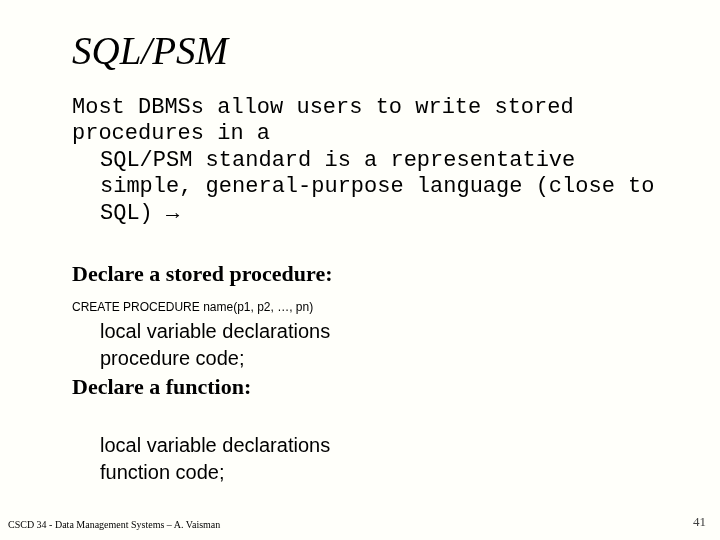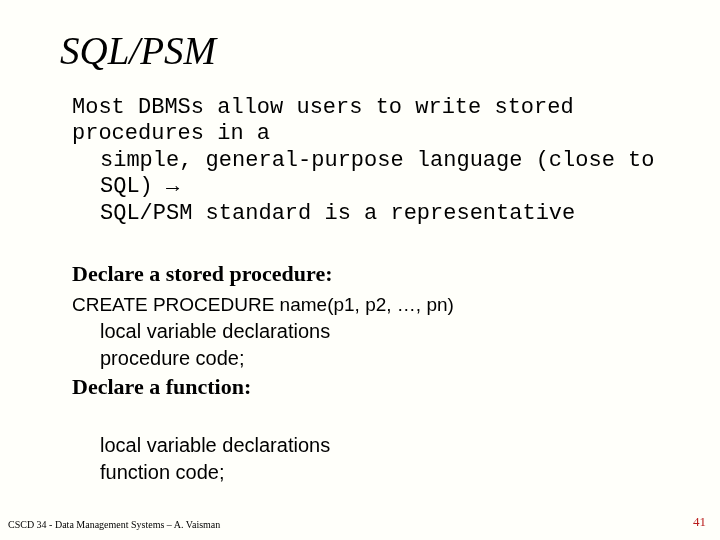--- a/index.html
+++ b/index.html
@@ -16,21 +16,21 @@
   .slide {
     position: relative;
     width: 720px;
     height: 540px;
     box-sizing: border-box;
     padding: 28px 60px 0 60px;
   }
   .title {
     font-style: italic;
     font-size: 39px;
-    margin: 0 0 22px 0;
+    margin: 0 0 22px 12px;
     font-weight: normal;
   }
   .intro {
     font-size: 22px;
     line-height: 1.2;
     margin: 0 0 32px 12px;
     font-family: Liberation Mono, monospace;
   }
   .intro .cont {
     display: block;
@@ -40,55 +40,55 @@
     font-size: 22px;
     line-height: 1.35;
     margin-left: 12px;
   }
   .block .hdr {
     font-weight: bold;
     font-family: "Times New Roman", Times, serif;
   }
   .block .code {
     font-family: Arial, sans-serif;
-    font-size: 19px;
+    font-size: 12px;
   }
   .block .codei {
     font-family: Arial, sans-serif;
     font-size: 20px;
     display: block;
     padding-left: 28px;
   }
   .footer {
     position: absolute;
     left: 8px;
     bottom: 10px;
     font-size: 10px;
     font-family: "Times New Roman", Times, serif;
   }
   .pagenum {
     position: absolute;
     right: 14px;
     bottom: 10px;
     font-size: 13px;
-    color: #b91c1c;
+    color: #404040;
     font-family: "Times New Roman", Times, serif;
   }
 </style>
 </head>
 <body>
 
 <div class="slide">
 
   <h1 class="title">SQL/PSM</h1>
 
   <p class="intro">
     <span>Most DBMSs allow users to write stored procedures in a</span><br>
+    <span class="cont">SQL/PSM standard is a representative</span>
     <span class="cont">simple, general-purpose language (close to SQL) →</span>
-    <span class="cont">SQL/PSM standard is a representative</span>
   </p>
 
   <div class="block">
     <span class="hdr">Declare a stored procedure:</span><br>
     <span class="code">CREATE PROCEDURE name(p1, p2, …, pn)</span><br>
     <span class="codei">local variable declarations</span>
     <span class="codei">procedure code;</span>
     <span class="hdr">Declare a function:</span><br>
     <br>
     <span class="codei">local variable declarations</span>

